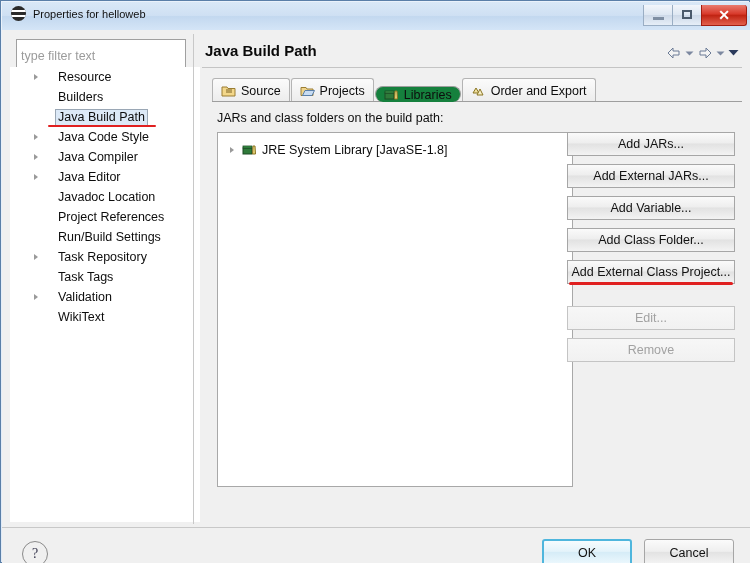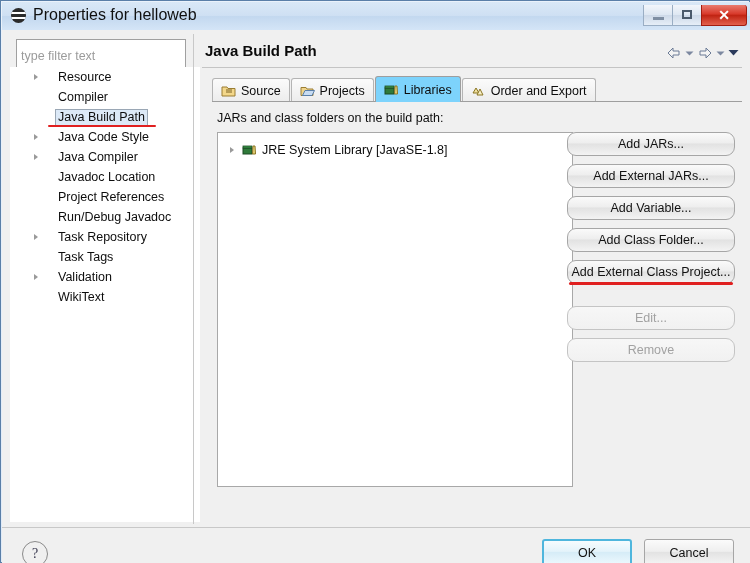--- a/index.html
+++ b/index.html
@@ -60,21 +60,21 @@
     background: #ffffff;
   }
   .eclipse-icon::after {
     content: "";
     position: absolute;
     left: 0; top: 9px;
     width: 15px; height: 2px;
     background: #ffffff;
   }
   .title-text {
-    font-size: 16px;
+    font-size: 11px;
     color: #101010;
     white-space: nowrap;
   }
 
   .win-buttons {
     position: absolute;
     right: 3px; top: 1px;
     display: flex;
     align-items: center;
     height: 24px;
@@ -255,24 +255,25 @@
     background: linear-gradient(to bottom, #fbfbfb 0%, #ececec 100%);
     border: 1px solid #b4b4b4;
     border-bottom: none;
     border-radius: 3px 3px 0 0;
     margin-right: 1px;
     white-space: nowrap;
     position: relative;
     text-align: center;
   }
   .tab.active {
-    background: #7dd3fc;
-    height: 26px;
+    background: #15803d;
+    height: 16px;
     border-color: #9e9e9e;
     z-index: 3;
+    border-radius: 11px;
   }
   .tab-icon { width: 15px; height: 14px; display:block; }
 
   .tabs-baseline {
     position: absolute;
     left: 10px; top: 67px;
     width: 530px;
     height: 1px;
     background: #9e9e9e;
   }
@@ -335,21 +336,21 @@
     width: 170px;
   }
   .btn {
     display: block;
     width: 168px;
     height: 24px;
     box-sizing: border-box;
     margin-bottom: 8px;
     background: linear-gradient(to bottom, #fafafa 0%, #eeeeee 45%, #e2e2e2 50%, #f3f3f3 100%);
     border: 1px solid #a6a6a6;
-    border-radius: 9px;
+    border-radius: 0;
     font-family: "Liberation Sans", sans-serif;
     font-size: 12.5px;
     color: #121212;
     cursor: default;
     padding: 0;
     text-align: center;
     line-height: 22px;
   }
   .btn.disabled {
     color: #a2a2a2;
@@ -435,49 +436,53 @@
       <div class="left-pane">
         <input class="filter-input" type="text" placeholder="type filter text" style="">
         <div class="tree-panel">
 
           <div class="tree-item">
             <span class="arrow"></span>
             <span class="label">Resource</span>
           </div>
 
           <div class="tree-item">
-            <span class="label">Compiler</span>
+            <span class="label">Builders</span>
           </div>
 
           <div class="tree-item selected">
             <span class="label">Java Build Path</span>
             <span class="red-underline-tree"></span>
           </div>
 
           <div class="tree-item">
             <span class="arrow"></span>
             <span class="label">Java Code Style</span>
           </div>
 
           <div class="tree-item">
             <span class="arrow"></span>
             <span class="label">Java Compiler</span>
           </div>
 
+          <div class="tree-item">
+            <span class="arrow"></span>
+            <span class="label">Java Editor</span>
+          </div>
 
           <div class="tree-item">
             <span class="label">Javadoc Location</span>
           </div>
 
           <div class="tree-item">
             <span class="label">Project References</span>
           </div>
 
           <div class="tree-item">
-            <span class="label">Run/Debug Javadoc</span>
+            <span class="label">Run/Build Settings</span>
           </div>
 
           <div class="tree-item">
             <span class="arrow"></span>
             <span class="label">Task Repository</span>
           </div>
 
           <div class="tree-item">
             <span class="label">Task Tags</span>
           </div>

